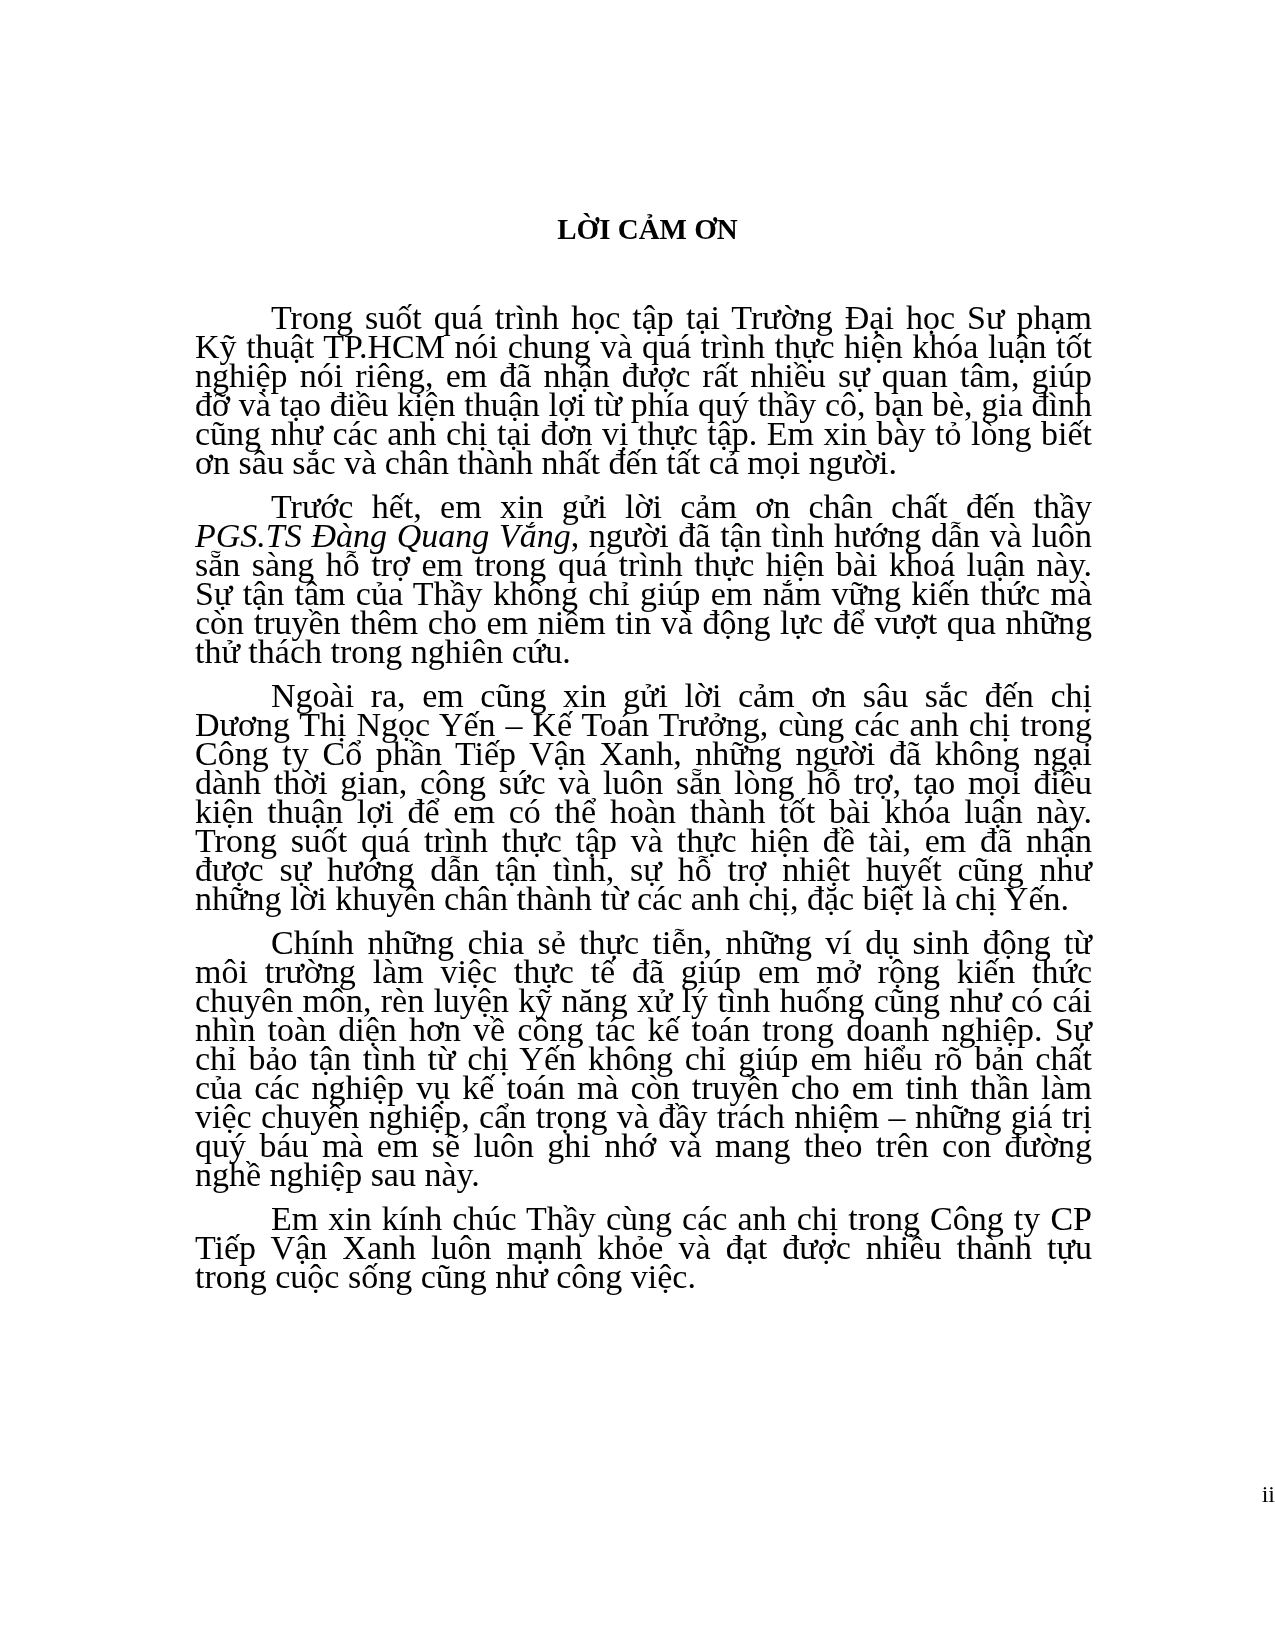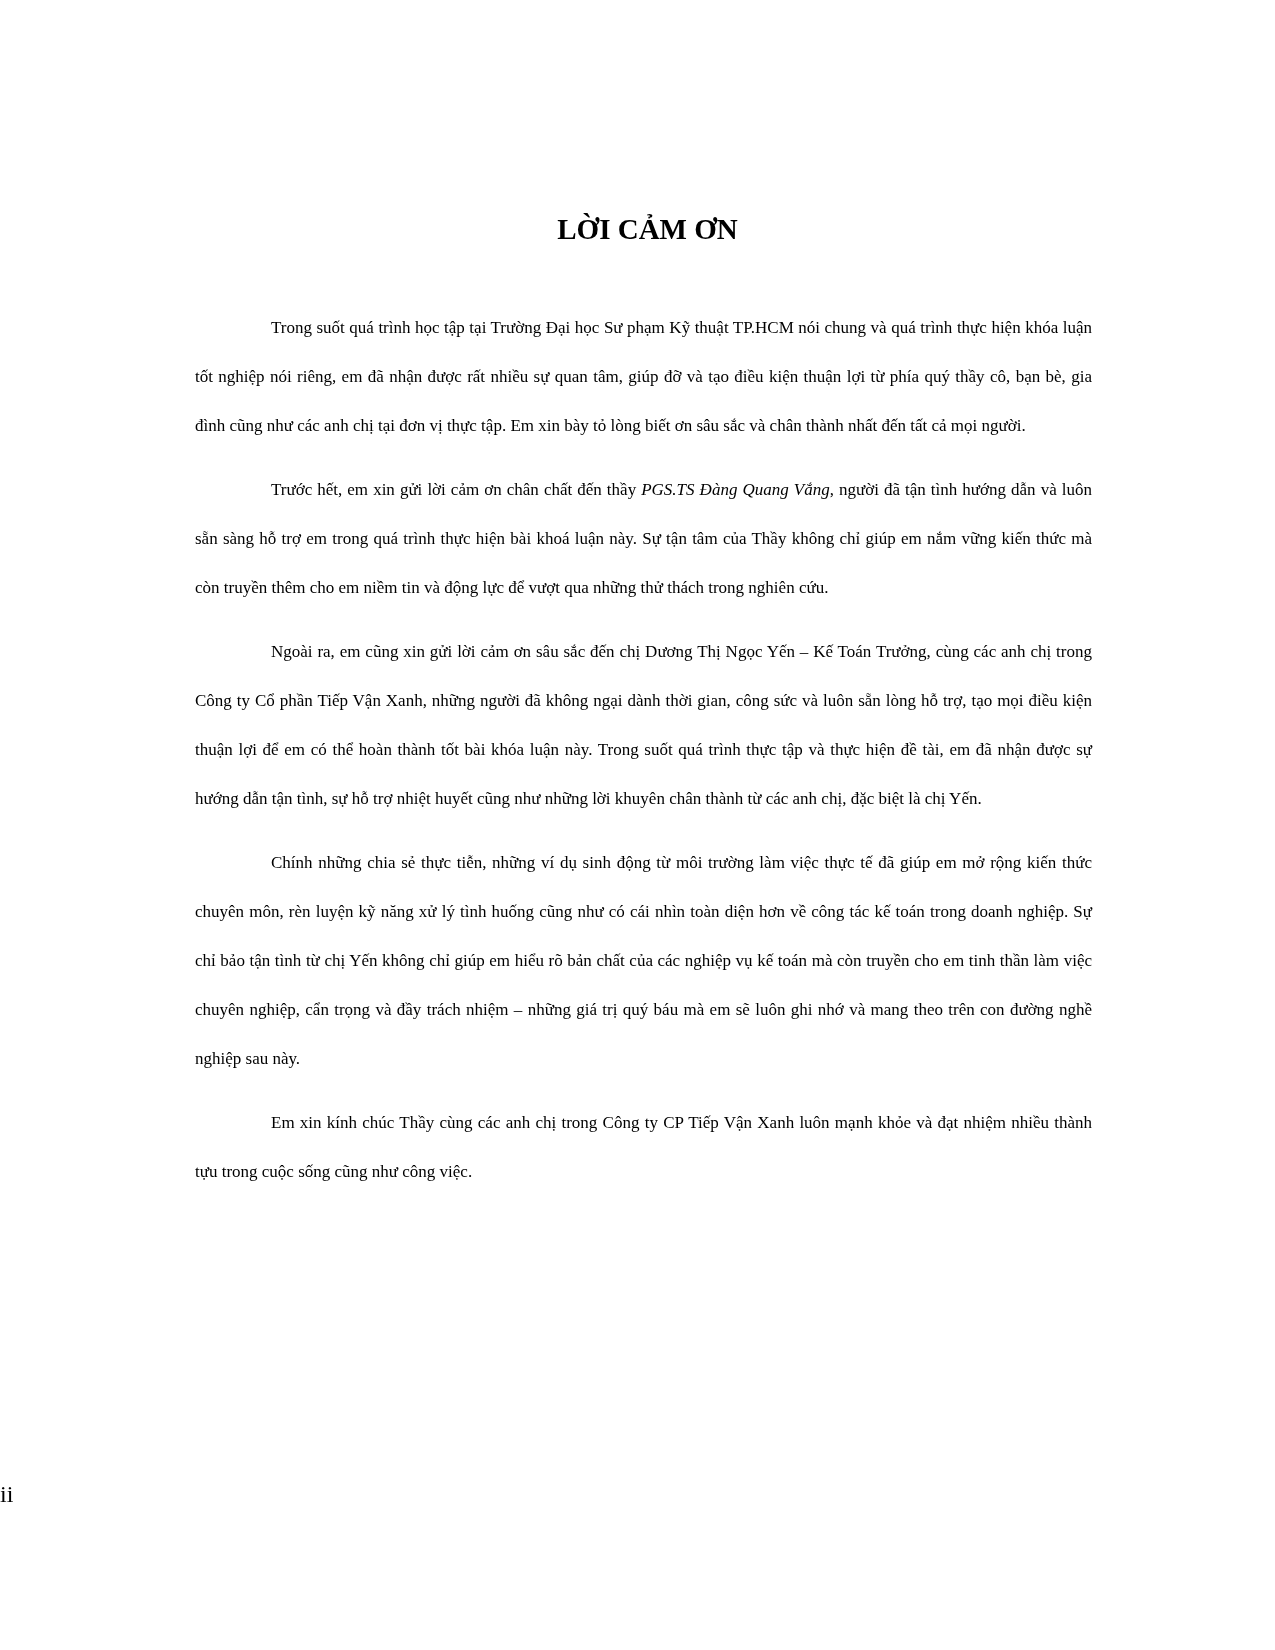--- a/index.html
+++ b/index.html
@@ -24,51 +24,51 @@
     width: 905px;
   }
   .doc-title {
     font-size: 29px;
     font-weight: bold;
     text-align: center;
     margin: 0 0 56px 0;
     line-height: 1.2;
   }
   .para {
-    font-size: 17px;
-    line-height: 49px;
+    font-size: 34px;
+    line-height: 29px;
     text-align: justify;
     text-indent: 76px;
     margin: 0 8px 15px 0;
   }
   .para em {
     font-style: italic;
   }
   .page-number {
     position: absolute;
     bottom: 142px;
     left: 0;
     width: 100%;
-    text-align: left;
+    text-align: right;
     font-size: 24px;
   }
 </style>
 </head>
 <body>
 
 <div class="page">
   <div class="content">
     <h1 class="doc-title">LỜI CẢM ƠN</h1>
 
     <p class="para">Trong suốt quá trình học tập tại Trường Đại học Sư phạm Kỹ thuật TP.HCM nói chung và quá trình thực hiện khóa luận tốt nghiệp nói riêng, em đã nhận được rất nhiều sự quan tâm, giúp đỡ và tạo điều kiện thuận lợi từ phía quý thầy cô, bạn bè, gia đình cũng như các anh chị tại đơn vị thực tập. Em xin bày tỏ lòng biết ơn sâu sắc và chân thành nhất đến tất cả mọi người.</p>
 
     <p class="para"><span>Trước hết, em xin gửi lời cảm ơn chân chất đến thầy </span><em>PGS.TS Đàng Quang Vắng</em><span>, người đã tận tình hướng dẫn và luôn sẵn sàng hỗ trợ em trong quá trình thực hiện bài khoá luận này. Sự tận tâm của Thầy không chỉ giúp em nắm vững kiến thức mà còn truyền thêm cho em niềm tin và động lực để vượt qua những thử thách trong nghiên cứu.</span></p>
 
     <p class="para">Ngoài ra, em cũng xin gửi lời cảm ơn sâu sắc đến chị Dương Thị Ngọc Yến – Kế Toán Trưởng, cùng các anh chị trong Công ty Cổ phần Tiếp Vận Xanh, những người đã không ngại dành thời gian, công sức và luôn sẵn lòng hỗ trợ, tạo mọi điều kiện thuận lợi để em có thể hoàn thành tốt bài khóa luận này. Trong suốt quá trình thực tập và thực hiện đề tài, em đã nhận được sự hướng dẫn tận tình, sự hỗ trợ nhiệt huyết cũng như những lời khuyên chân thành từ các anh chị, đặc biệt là chị Yến.</p>
 
     <p class="para">Chính những chia sẻ thực tiễn, những ví dụ sinh động từ môi trường làm việc thực tế đã giúp em mở rộng kiến thức chuyên môn, rèn luyện kỹ năng xử lý tình huống cũng như có cái nhìn toàn diện hơn về công tác kế toán trong doanh nghiệp. Sự chỉ bảo tận tình từ chị Yến không chỉ giúp em hiểu rõ bản chất của các nghiệp vụ kế toán mà còn truyền cho em tinh thần làm việc chuyên nghiệp, cẩn trọng và đầy trách nhiệm – những giá trị quý báu mà em sẽ luôn ghi nhớ và mang theo trên con đường nghề nghiệp sau này.</p>
 
 
-    <p class="para">Em xin kính chúc Thầy cùng các anh chị trong Công ty CP Tiếp Vận Xanh luôn mạnh khỏe và đạt nhiệm nhiều thành tựu trong cuộc sống cũng như công việc.</p>
+    <p class="para">Em xin kính chúc Thầy cùng các anh chị trong Công ty CP Tiếp Vận Xanh luôn mạnh khỏe và đạt được nhiều thành tựu trong cuộc sống cũng như công việc.</p>
   </div>
 
   <div class="page-number">ii</div>
 </div>
 
 </body></html>

